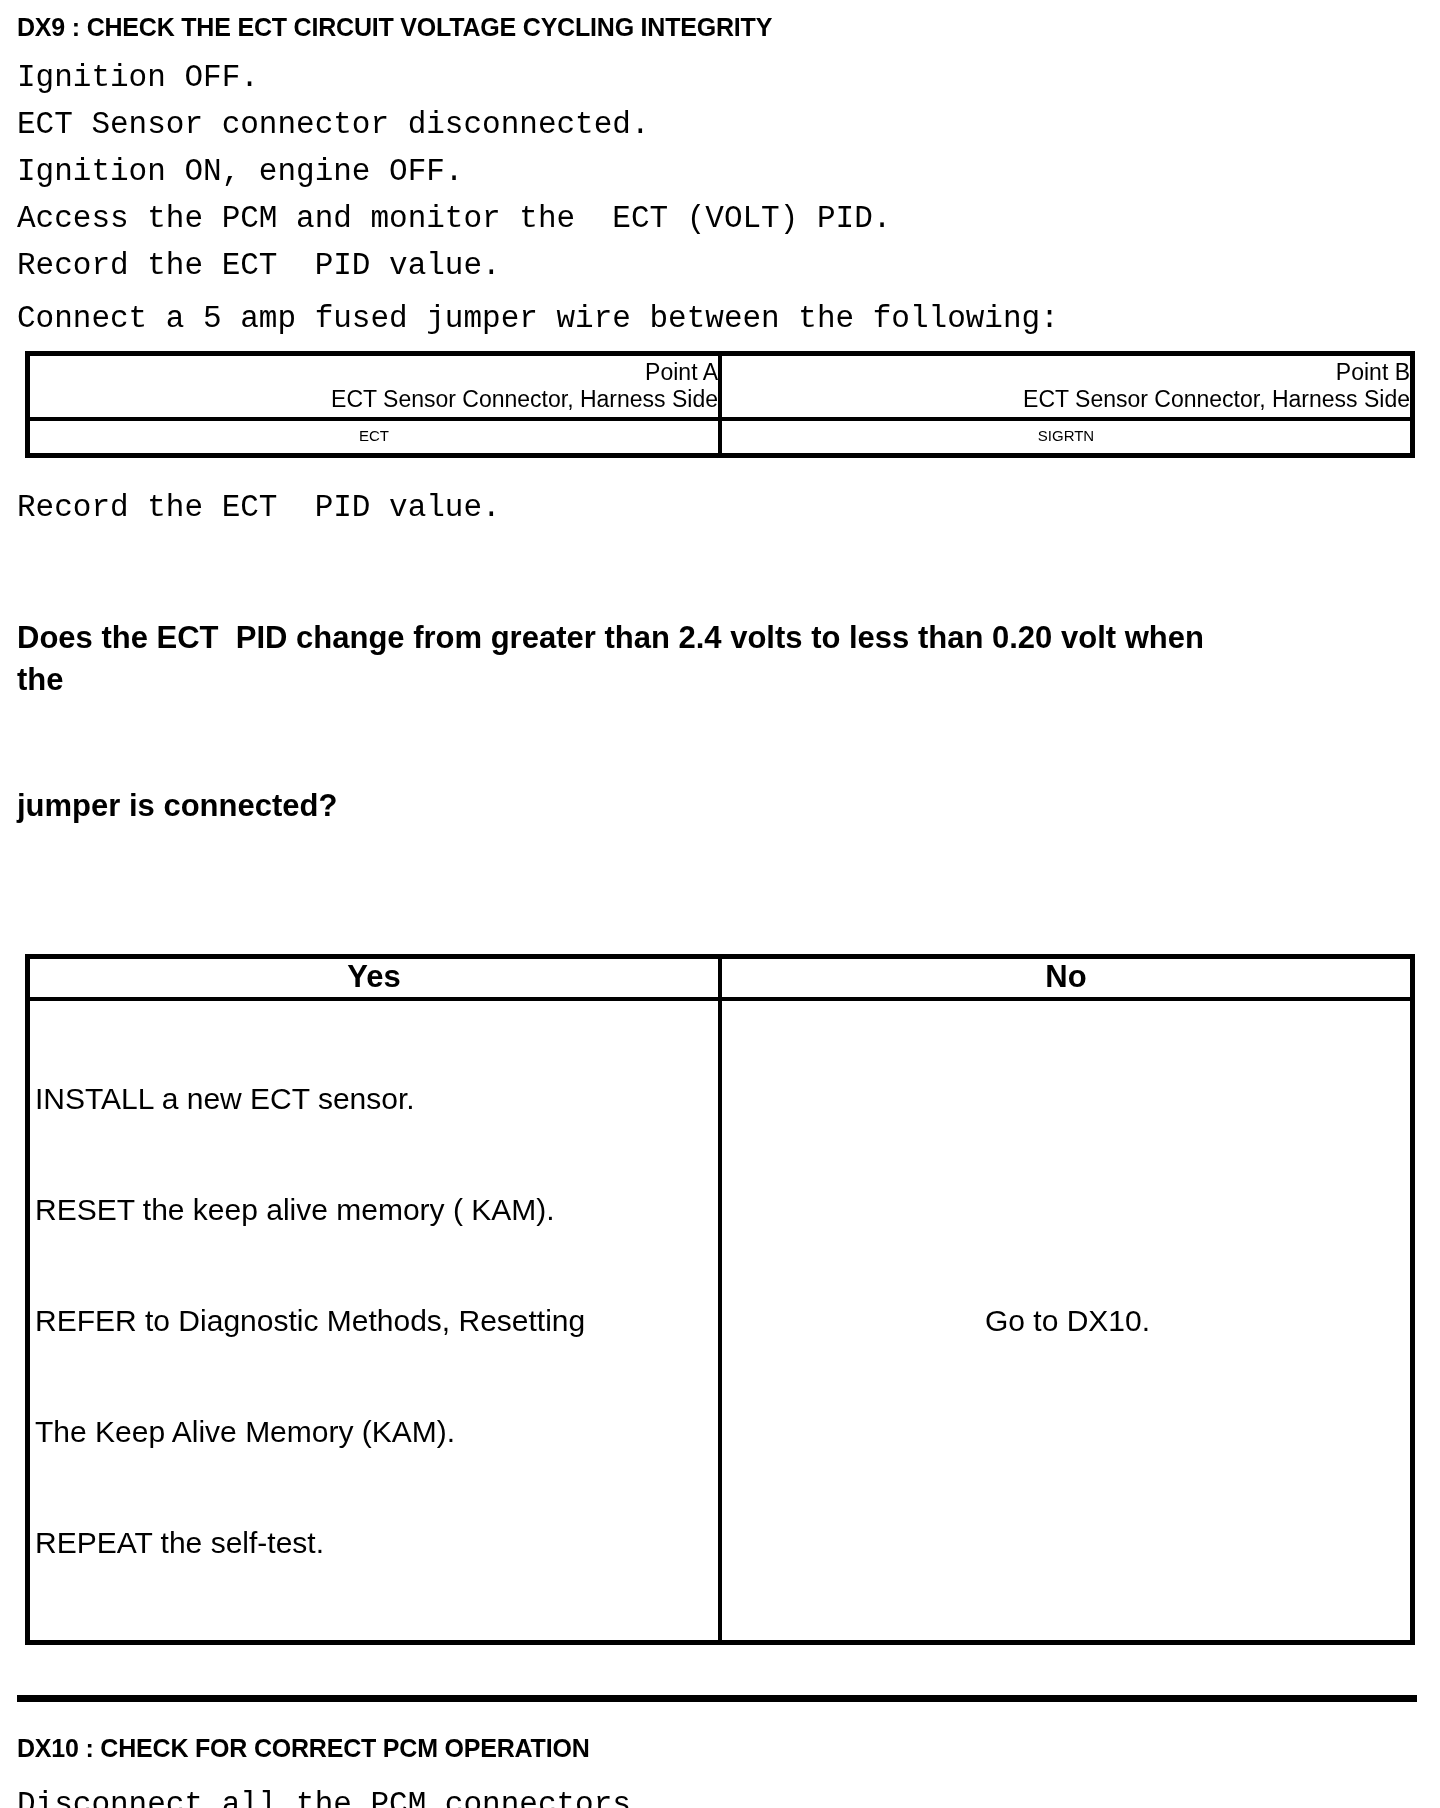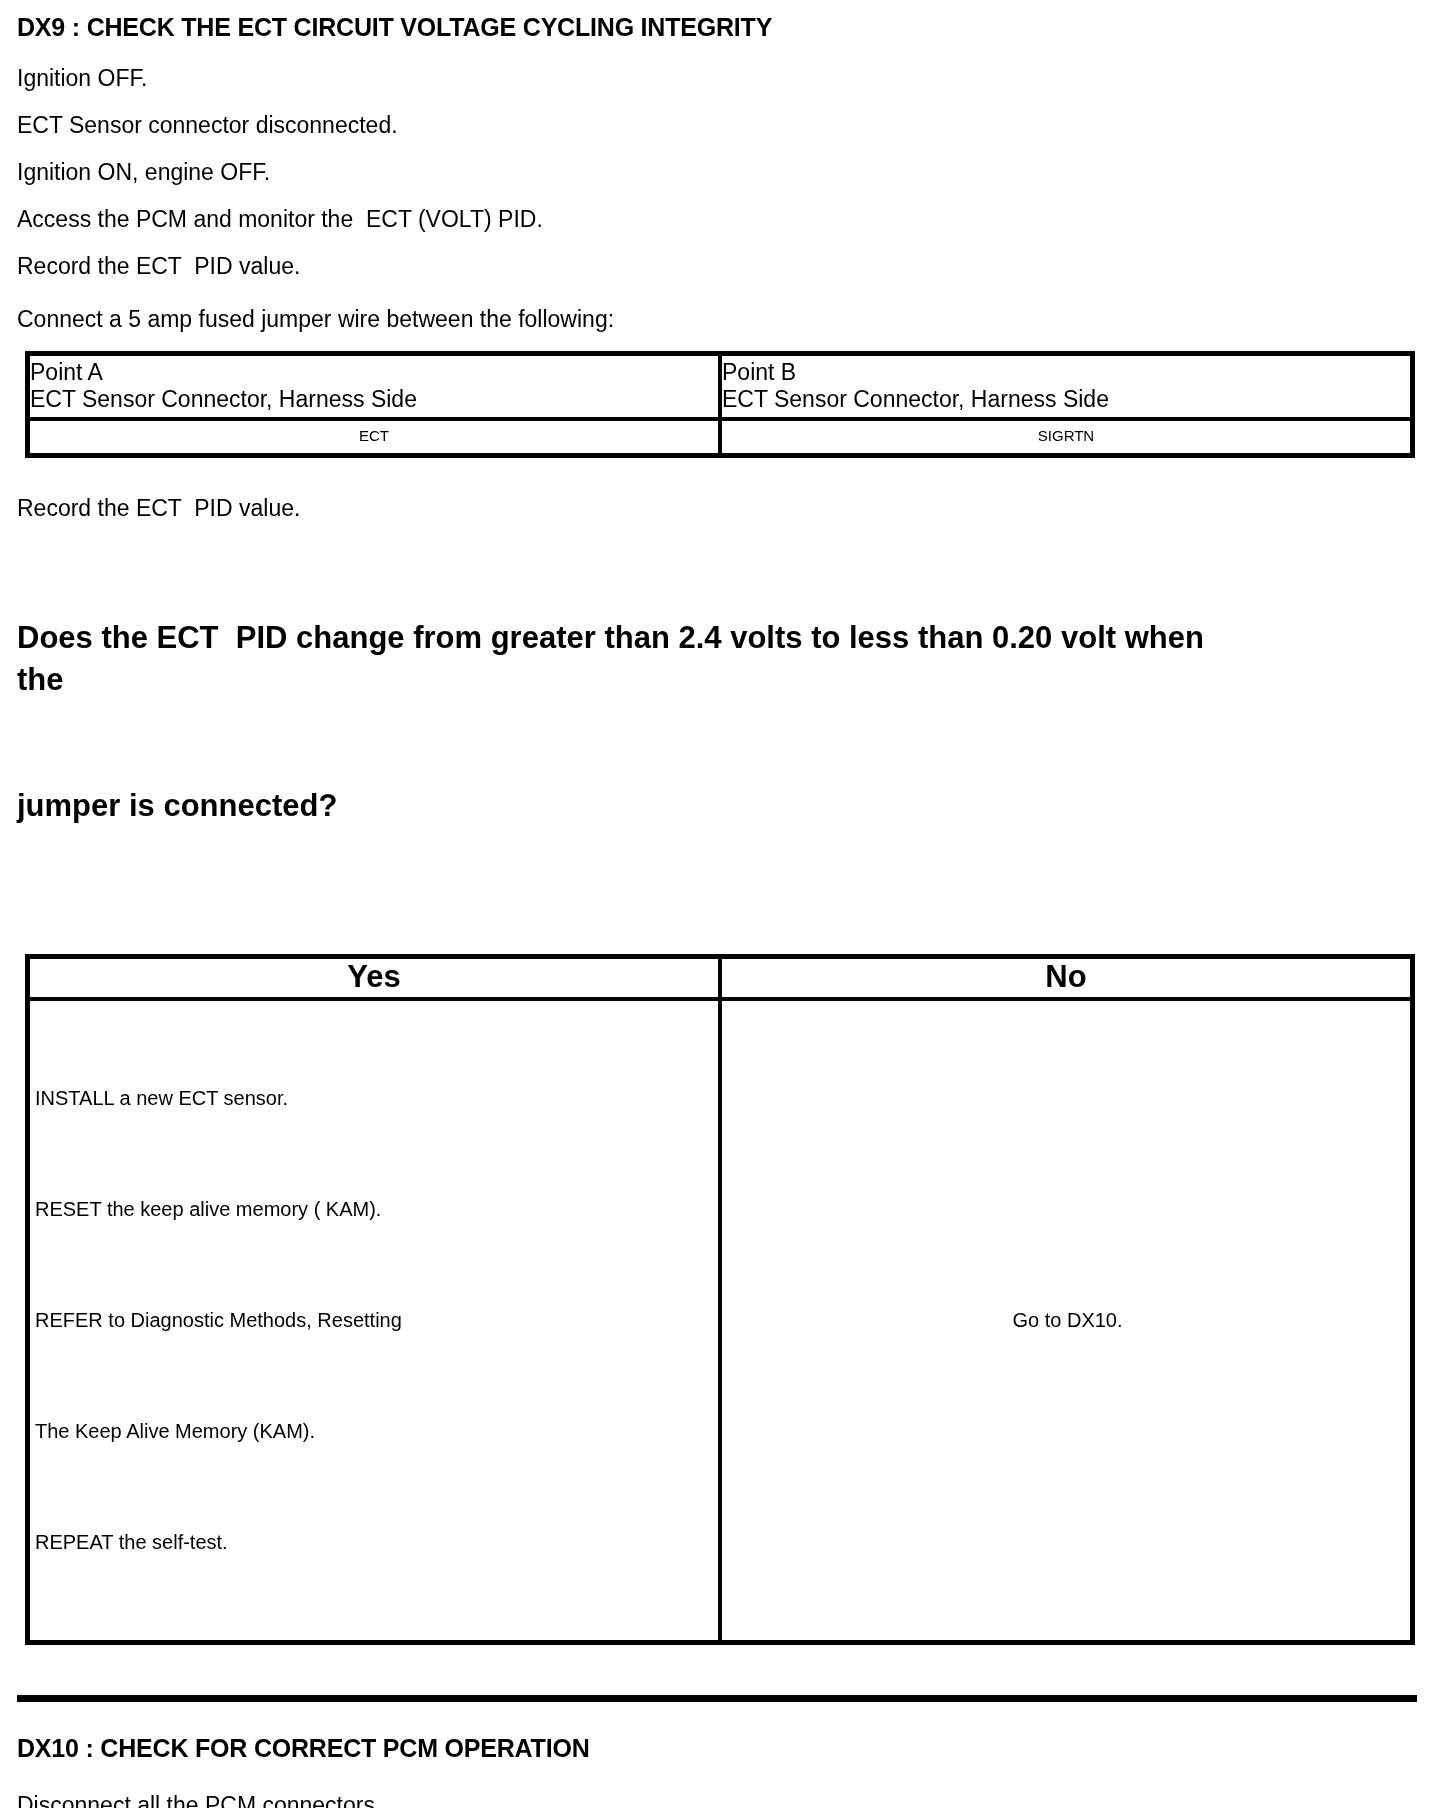--- a/index.html
+++ b/index.html
@@ -22,23 +22,24 @@
   }
   .heading {
     font-size: 25px;
     font-weight: bold;
     letter-spacing: -0.2px;
     line-height: 28px;
     white-space: pre-wrap;
   }
   .step {
     margin: 0;
-    font-size: 23px;
+    font-size: 31px;
     line-height: 36px;
     white-space: pre-wrap;
+    font-family: Liberation Mono, monospace;
   }
   .question {
     font-size: 31px;
     font-weight: bold;
     line-height: 42px;
     white-space: pre-wrap;
   }
   .mt7  { margin-top: 7px; }
   .mt11 { margin-top: 11px; }
   .mt14 { margin-top: 14px; }
@@ -64,41 +65,41 @@
   }
   
   .jumper-table td {
     text-align: center;
     vertical-align: middle;
     padding: 0;
   }
   .jt-line {
     font-size: 23px;
     line-height: 27px;
-    text-align: left;
+    text-align: right;
     white-space: pre-wrap;
   }
   .jt-header-row td { padding: 3px 0 4px 0; }
   .jt-data-row td {
     font-size: 15px;
     line-height: 26px;
     padding: 2px 0 4px 0;
     white-space: pre-wrap;
   }
   
   .result-table th {
     font-size: 31px;
     font-weight: bold;
     text-align: center;
     line-height: 33px;
     padding: 1px 0 4px 0;
     white-space: pre-wrap;
   }
   .result-table td {
-    font-size: 20px;
+    font-size: 30px;
     line-height: 37px;
     white-space: pre-wrap;
   }
   .yes-cell {
     vertical-align: top;
     text-align: left;
     padding: 5px 2px 5px 5px;
   }
   .no-cell {
     vertical-align: middle;

